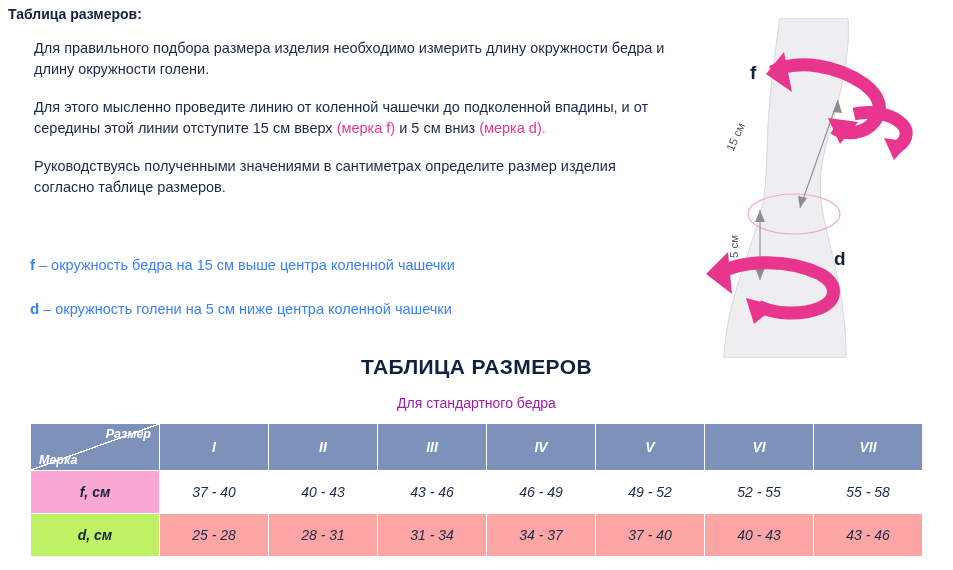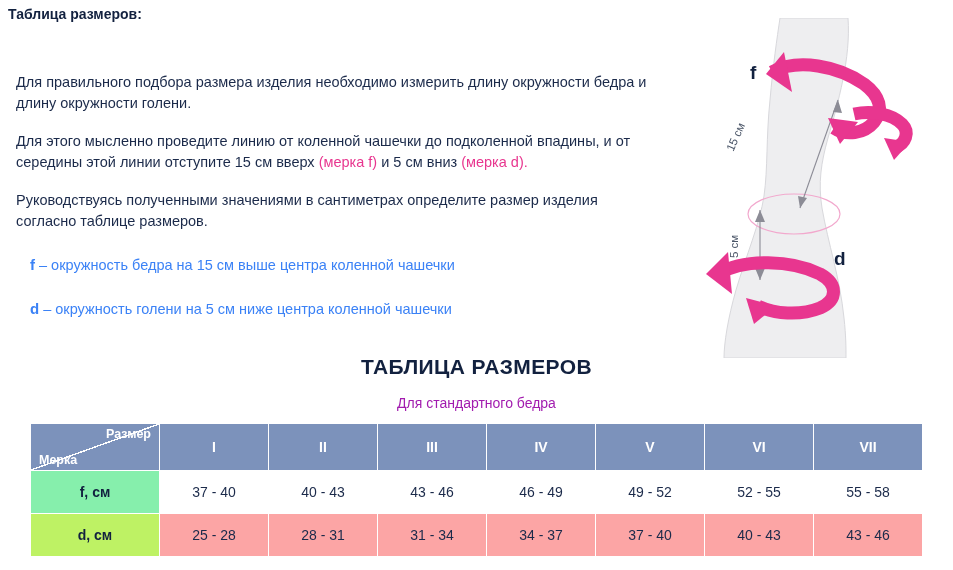--- a/index.html
+++ b/index.html
@@ -24,24 +24,23 @@
     position: absolute;
     left: 8px;
     top: 6px;
     font-size: 14px;
     font-weight: bold;
     color: #12213f;
     text-align: center;
   }
   .intro {
     position: absolute;
-    left: 16px;
+    left: 34px;
     top: 38px;
     width: 640px;
-    margin-top: 34px;
   }
   .intro p {
     margin: 0 0 17px 0;
     font-size: 14.5px;
     line-height: 21px;
     color: #1b2a4a;
   }
   .pink {
     color: #e8368f;
   }
@@ -81,20 +80,21 @@
     font-size: 14px;
     color: #a21caf;
   }
   table.size-table {
     position: absolute;
     left: 30px;
     top: 423px;
     width: 893px;
     border-collapse: collapse;
     table-layout: fixed;
+    font-style: italic;
   }
   table.size-table th,
   table.size-table td {
     border: 1px solid #ffffff;
     text-align: center;
     font-size: 14px;
   }
   th.corner {
     width: 128px;
     height: 44px;
@@ -123,21 +123,21 @@
     font-weight: bold;
   }
   th.col-head {
     background: #7c92bb;
     color: #ffffff;
     font-size: 15px;
     font-weight: bold;
     height: 44px;
   }
   td.row-head {
-    background: #86efac;
+    background: #f9a8d4;
     color: #12213f;
     font-weight: bold;
     height: 40px;
     font-size: 14px;
   }
   td.cell {
     background: #ffffff;
     color: #1b2a4a;
     height: 40px;
     font-size: 14px;

